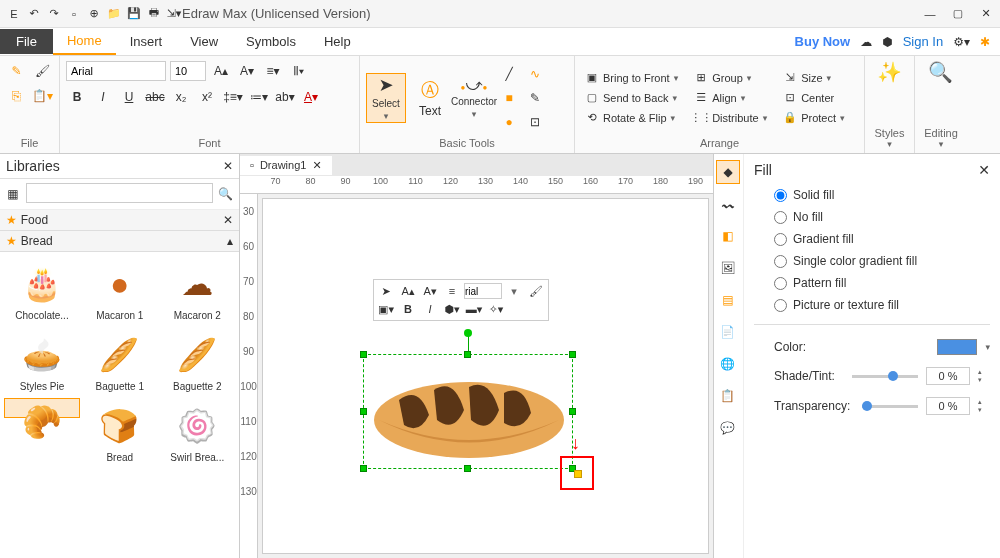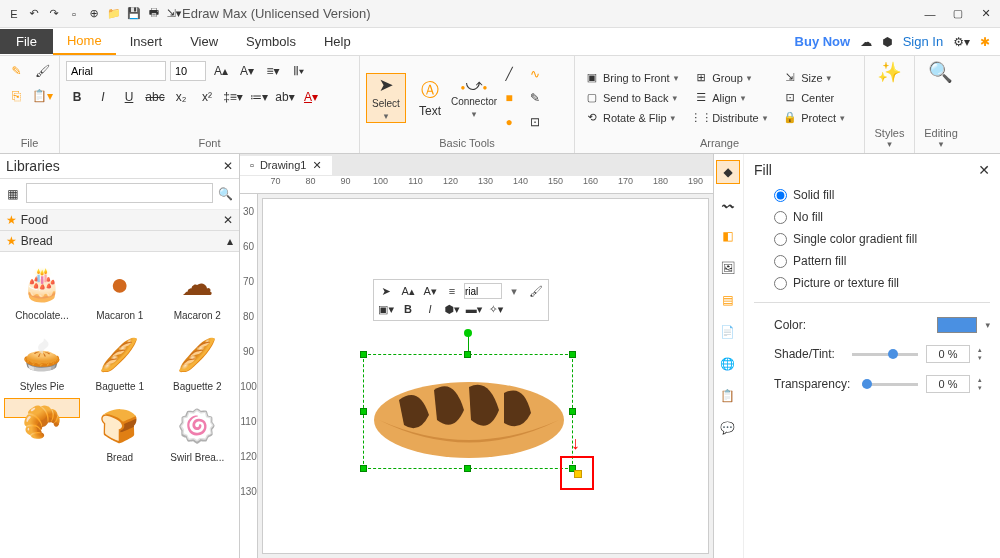--- a/index.html
+++ b/index.html
@@ -466,20 +466,24 @@
       <div class="fill-opt">
           <input type="radio" name="f" checked="" style="">
           <span>Solid fill</span>
         </div>
       <div class="fill-opt">
           <input type="radio" name="f" style="">
           <span>No fill</span>
         </div>
       <div class="fill-opt">
           <input type="radio" name="f" style="">
+          <span>Gradient fill</span>
+        </div>
+      <div class="fill-opt">
+          <input type="radio" name="f" style="">
           <span>Single color gradient fill</span>
         </div>
       <div class="fill-opt">
           <input type="radio" name="f" style="">
           <span>Pattern fill</span>
         </div>
       <div class="fill-opt">
           <input type="radio" name="f" style="">
           <span>Picture or texture fill</span>
         </div>

